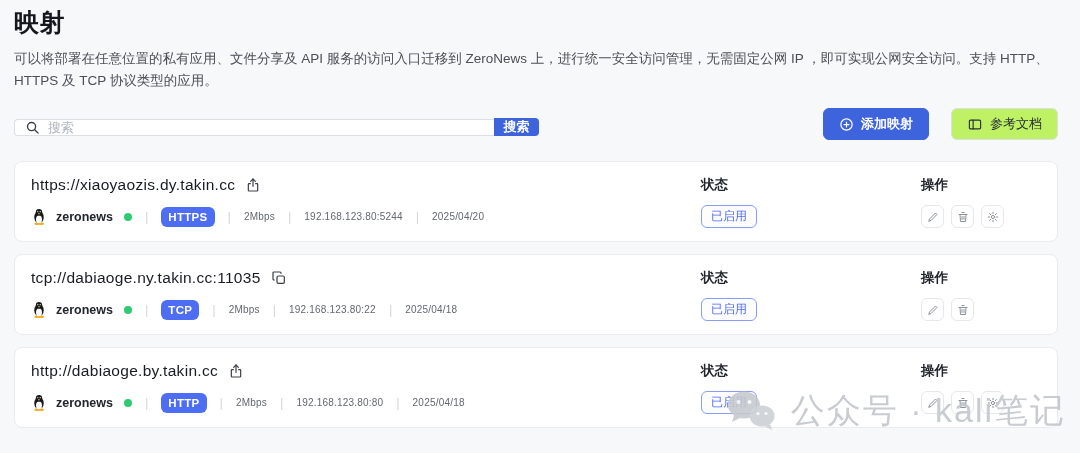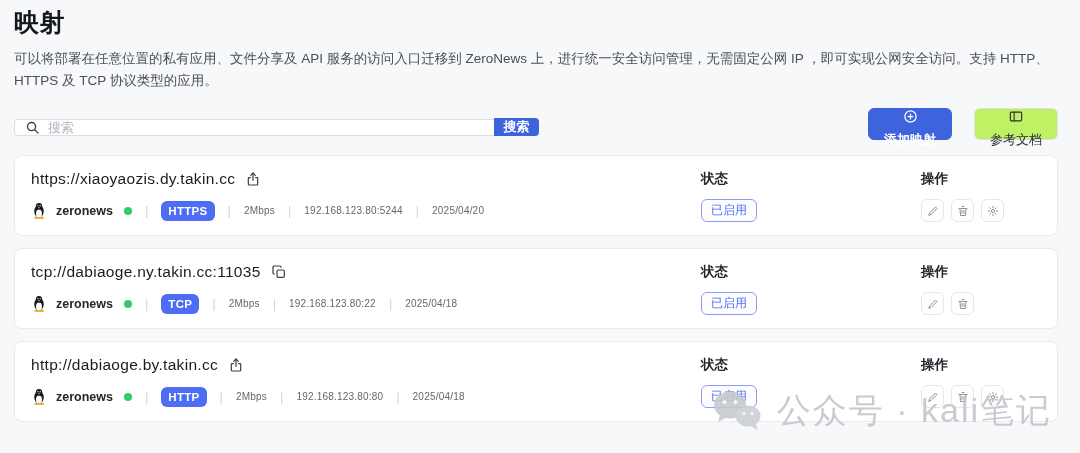--- a/index.html
+++ b/index.html
@@ -67,38 +67,37 @@
   }
   .toolbar-right { display: flex; align-items: center; gap: 22px; }
   .btn {
     display: inline-flex; align-items: center; gap: 7px;
     height: 32px;
     padding: 0 15px;
     font-size: 13px;
     border-radius: 6px;
     cursor: pointer;
     font-family: inherit;
-    flex-direction: column;
   }
   .btn-primary {
     background: #3d63dd;
     border: 1px solid #3d63dd;
     color: #fff;
     font-weight: 700;
   }
   .btn-outline {
     background: #bef264;
     border: 1px solid #dcdfe4;
     color: #2a2e36;
     font-weight: 500;
     text-align: center;
   }
 
   
-  .card-list { margin-top: 15px; }
+  .card-list { margin-top: 21px; }
   .card {
     background: #fff;
     border: 1px solid #e9ebef;
     border-radius: 8px;
     height: 81px;
     margin-bottom: 12px;
     padding: 13px 16px 12px 16px;
     display: grid;
     grid-template-columns: 1fr 220px 120px;
     grid-template-rows: auto auto;
@@ -156,21 +155,21 @@
     border: 1px solid #e5e7eb;
     border-radius: 6px;
     display: inline-flex; align-items: center; justify-content: center;
     cursor: pointer;
     padding: 0;
   }
 
   
   .watermark {
     position: absolute;
-    right: 28px;
+    right: 14px;
     top: 388px;
     display: flex;
     align-items: center;
     gap: 14px;
     opacity: 0.9;
     pointer-events: none;
   }
   .watermark-text {
     font-size: 34px;
     color: #c3c6cc;

